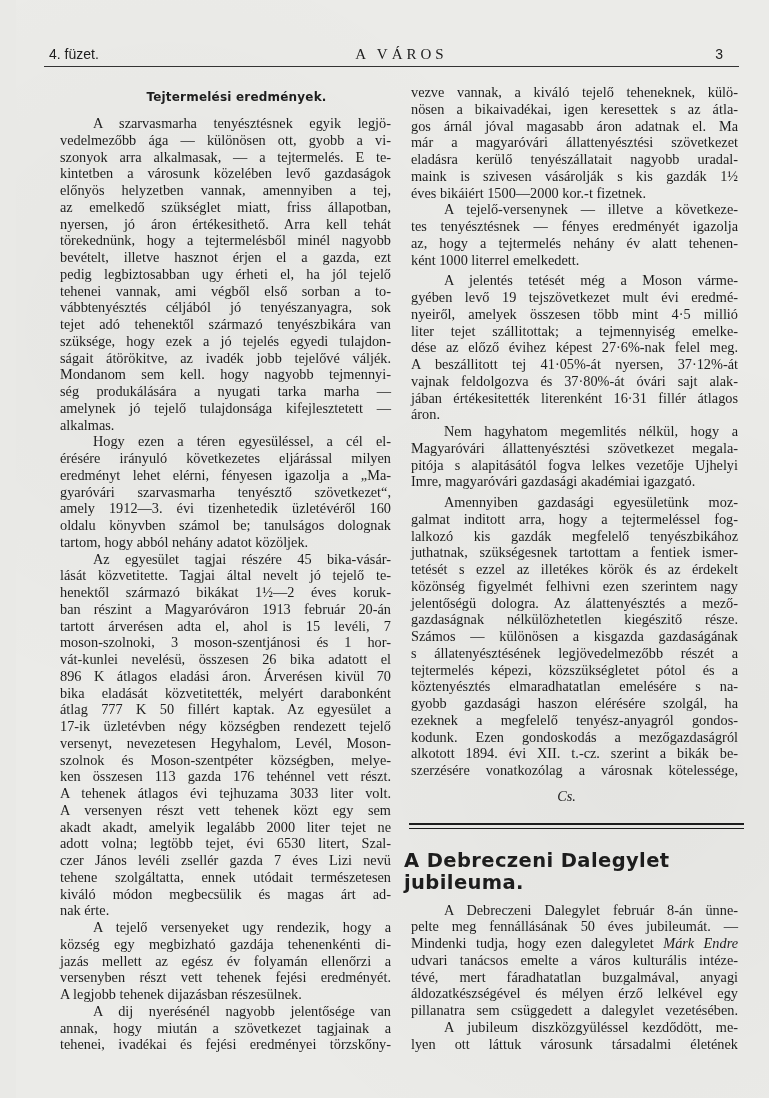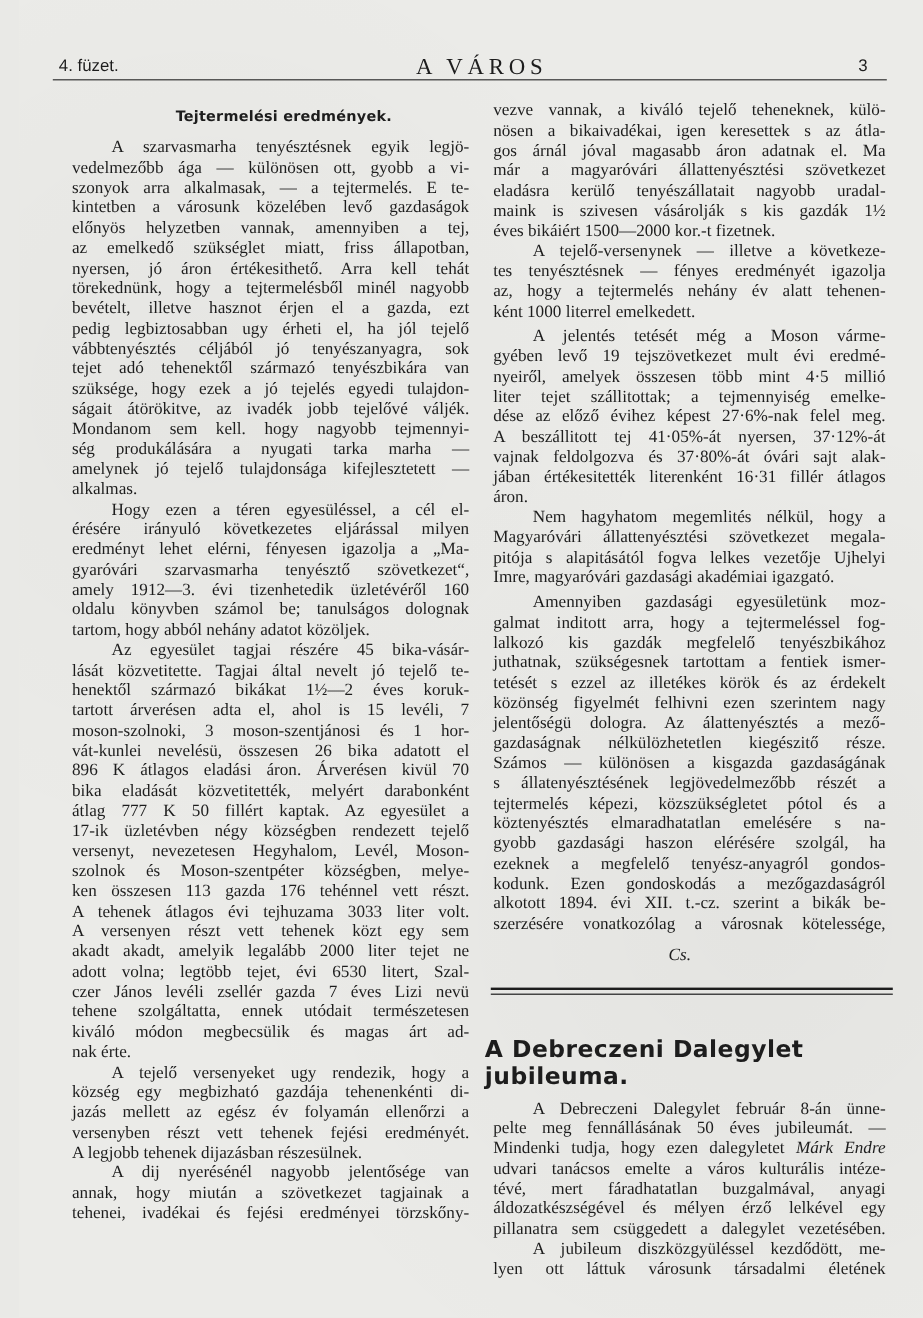--- a/index.html
+++ b/index.html
@@ -16,21 +16,21 @@
       radial-gradient(circle at 20% 30%, rgba(0,0,0,0.025) 0, transparent 40%),
       radial-gradient(circle at 80% 70%, rgba(0,0,0,0.03) 0, transparent 45%),
       #ebebe8;
   }
   .running-head {
     position: absolute; left: 28px; top: 44px; width: 695px; height: 20px;
     font-family: "Liberation Sans Narrow", "Liberation Sans", sans-serif;
     font-size: 14px;
   }
   .rh-left { position: absolute; left: 5px; top: 2px; font-size: 14px; }
-  .rh-center { position: absolute; left: 0; right: 0; top: 2px; text-align: center; letter-spacing: 4px; font-family: "Liberation Serif", serif; font-size: 19px; padding-left: 20px; }
+  .rh-center { position: absolute; left: 0; right: 0; top: 2px; text-align: center; letter-spacing: 4px; font-family: "Liberation Serif", serif; font-size: 15px; padding-left: 20px; }
   .rh-right { position: absolute; right: 16px; top: 2px; font-size: 14px; }
   .rule-top {
     position: absolute; left: 28px; top: 66px; width: 695px; height: 0;
     border-top: 1.5px solid #333;
   }
   .col {
     position: absolute; top: 84px;
     font-size: 14.3px; line-height: 16.75px;
     text-align: justify; hyphens: manual;
   }
@@ -43,21 +43,21 @@
     font-family: "DejaVu Sans", "Liberation Sans", sans-serif;
     font-weight: bold; font-size: 12px; letter-spacing: 0.2px;
     text-align: center; margin: 0 0 7px 0; line-height: 22px;
   }
   .headline.left { padding-left: 22px; margin-top: 2px; }
   .headline.right { text-align: left; font-size: 19.5px; letter-spacing: 0.4px; margin: 0; }
   .sig { text-align: center; font-style: italic; padding-right: 16px; margin-top: 9px; display:block; }
   .double-rule { margin-top: 18px; width: 335px; margin-left: -2px; }
   .double-rule div { border-top: 2px solid #1d1d1d; }
   .double-rule div + div { margin-top: 3px; border-top-width: 1.5px; }
-  .right-head-wrap { margin-top: 35px; margin-bottom: 8px; margin-left: -7px; width: 340px; }
+  .right-head-wrap { margin-top: 21px; margin-bottom: 8px; margin-left: -7px; width: 340px; }
   em.name { font-style: italic; }
 </style>
 </head>
 <body>
 
 <div class="page">
 
   <div class="running-head">
     <span class="rh-left">4. füzet.</span>
     <span class="rh-center">A VÁROS</span>
@@ -71,38 +71,40 @@
         <span class="line indent"><span>A szarvasmarha tenyésztésnek egyik legjö-</span></span>
         <span class="line"><span>vedelmezőbb ága — különösen ott, gyobb a vi-</span></span>
         <span class="line"><span>szonyok arra alkalmasak, — a tejtermelés. E te-</span></span>
         <span class="line"><span>kintetben a városunk közelében levő gazdaságok</span></span>
         <span class="line"><span>előnyös helyzetben vannak, amennyiben a tej,</span></span>
         <span class="line"><span>az emelkedő szükséglet miatt, friss állapotban,</span></span>
         <span class="line"><span>nyersen, jó áron értékesithető. Arra kell tehát</span></span>
         <span class="line"><span>törekednünk, hogy a tejtermelésből minél nagyobb</span></span>
         <span class="line"><span>bevételt, illetve hasznot érjen el a gazda, ezt</span></span>
         <span class="line"><span>pedig legbiztosabban ugy érheti el, ha jól tejelő</span></span>
+        <span class="line"><span>tehenei vannak, ami végből első sorban a to-</span></span>
         <span class="line"><span>vábbtenyésztés céljából jó tenyészanyagra, sok</span></span>
         <span class="line"><span>tejet adó tehenektől származó tenyészbikára van</span></span>
         <span class="line"><span>szüksége, hogy ezek a jó tejelés egyedi tulajdon-</span></span>
         <span class="line"><span>ságait átörökitve, az ivadék jobb tejelővé váljék.</span></span>
         <span class="line"><span>Mondanom sem kell. hogy nagyobb tejmennyi-</span></span>
         <span class="line"><span>ség produkálására a nyugati tarka marha —</span></span>
         <span class="line"><span>amelynek jó tejelő tulajdonsága kifejlesztetett —</span></span>
         <span class="line last"><span>alkalmas.</span></span>
         <span class="line indent"><span>Hogy ezen a téren egyesüléssel, a cél el-</span></span>
         <span class="line"><span>érésére irányuló következetes eljárással milyen</span></span>
         <span class="line"><span>eredményt lehet elérni, fényesen igazolja a „Ma-</span></span>
         <span class="line"><span>gyaróvári szarvasmarha tenyésztő szövetkezet“,</span></span>
         <span class="line"><span>amely 1912—3. évi tizenhetedik üzletévéről 160</span></span>
         <span class="line"><span>oldalu könyvben számol be; tanulságos dolognak</span></span>
         <span class="line last"><span>tartom, hogy abból nehány adatot közöljek.</span></span>
         <span class="line indent"><span>Az egyesület tagjai részére 45 bika-vásár-</span></span>
         <span class="line"><span>lását közvetitette. Tagjai által nevelt jó tejelő te-</span></span>
         <span class="line"><span>henektől származó bikákat 1½—2 éves koruk-</span></span>
+        <span class="line"><span>ban részint a Magyaróváron 1913 február 20-án</span></span>
         <span class="line"><span>tartott árverésen adta el, ahol is 15 levéli, 7</span></span>
         <span class="line"><span>moson-szolnoki, 3 moson-szentjánosi és 1 hor-</span></span>
         <span class="line"><span>vát-kunlei nevelésü, összesen 26 bika adatott el</span></span>
         <span class="line"><span>896 K átlagos eladási áron. Árverésen kivül 70</span></span>
         <span class="line"><span>bika eladását közvetitették, melyért darabonként</span></span>
         <span class="line"><span>átlag 777 K 50 fillért kaptak. Az egyesület a</span></span>
         <span class="line"><span>17-ik üzletévben négy községben rendezett tejelő</span></span>
         <span class="line"><span>versenyt, nevezetesen Hegyhalom, Levél, Moson-</span></span>
         <span class="line"><span>szolnok és Moson-szentpéter községben, melye-</span></span>
         <span class="line"><span>ken összesen 113 gazda 176 tehénnel vett részt.</span></span>

